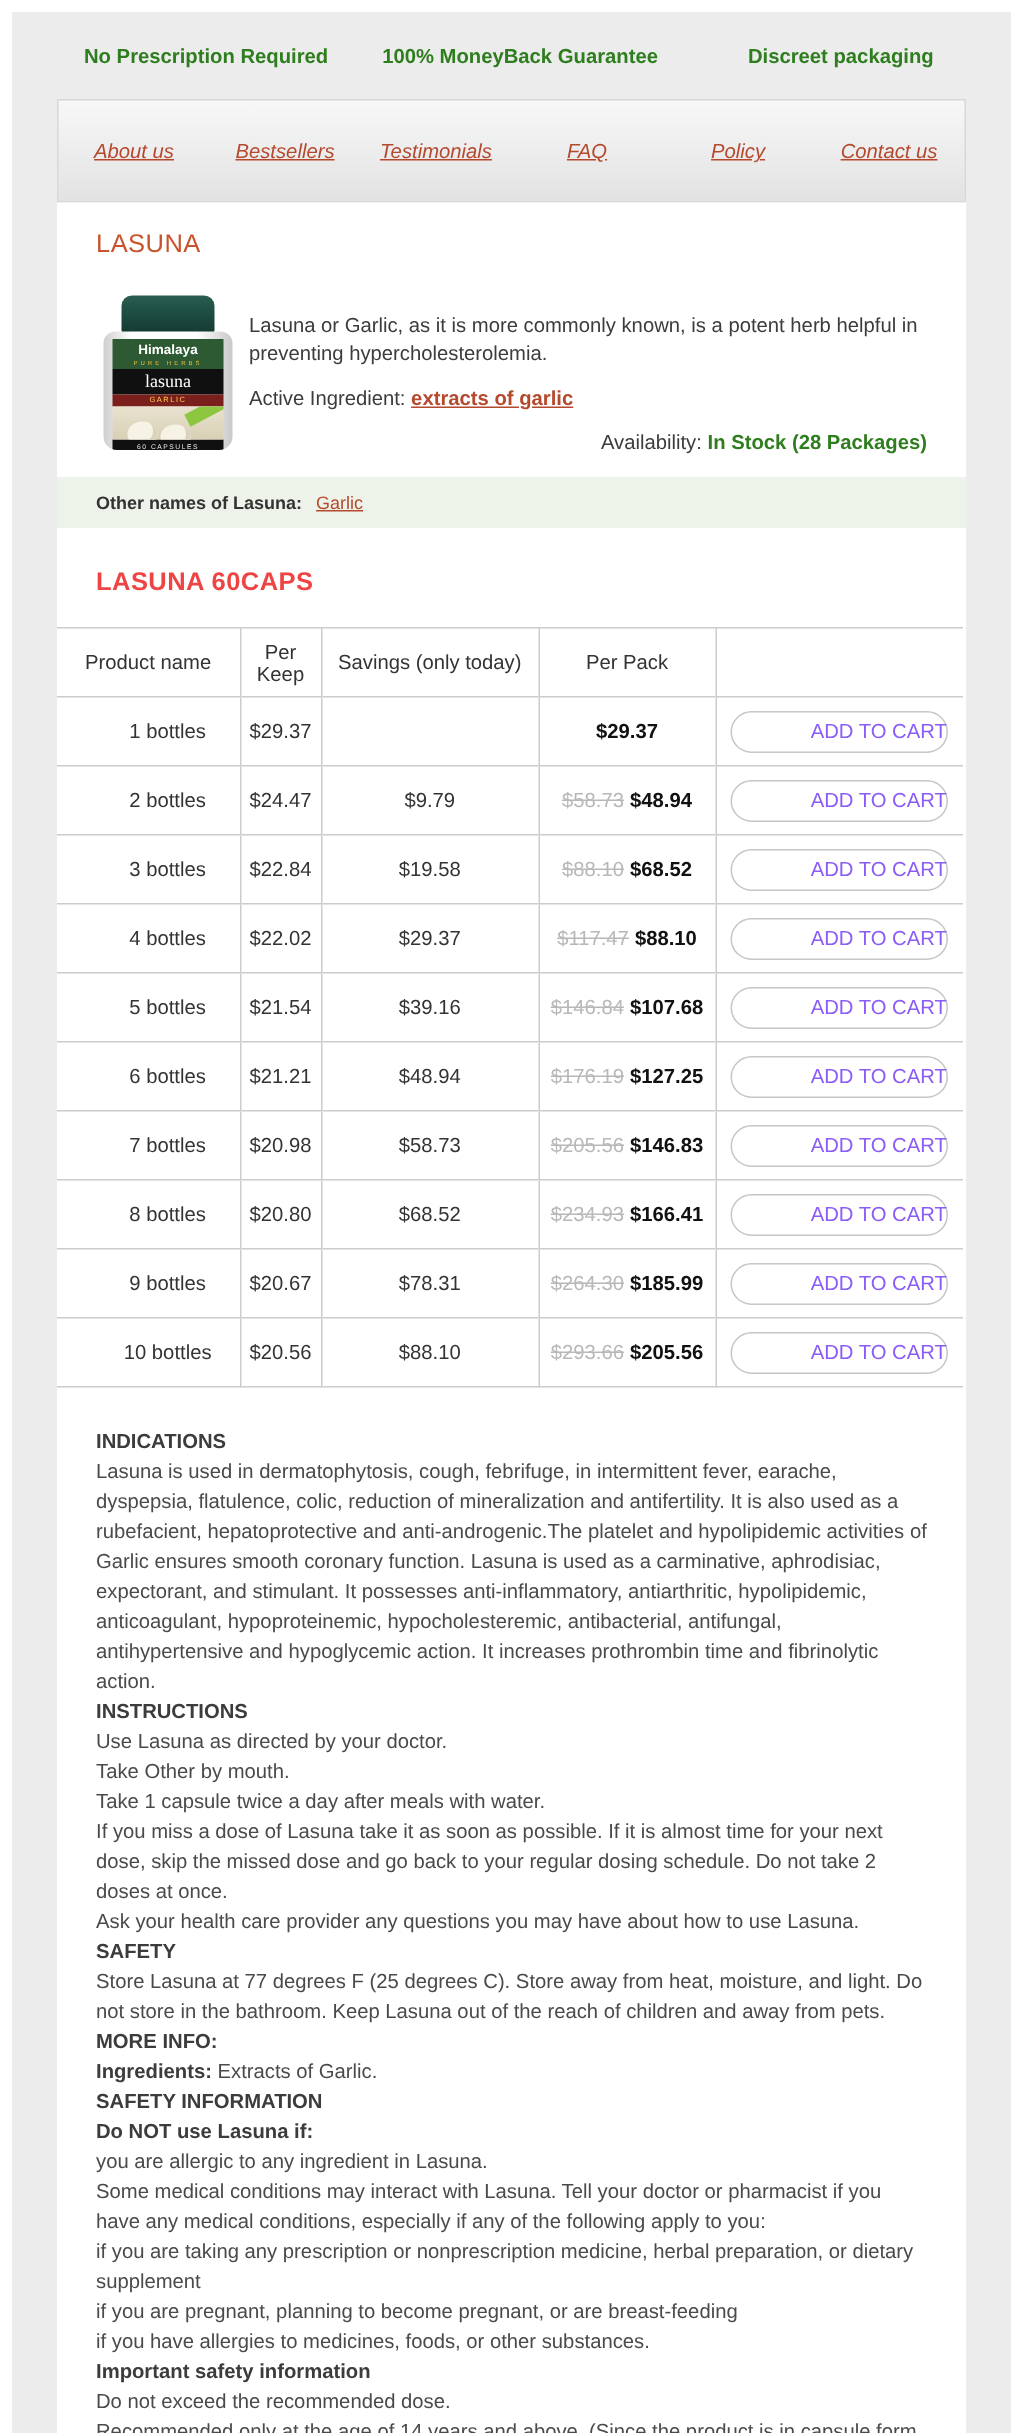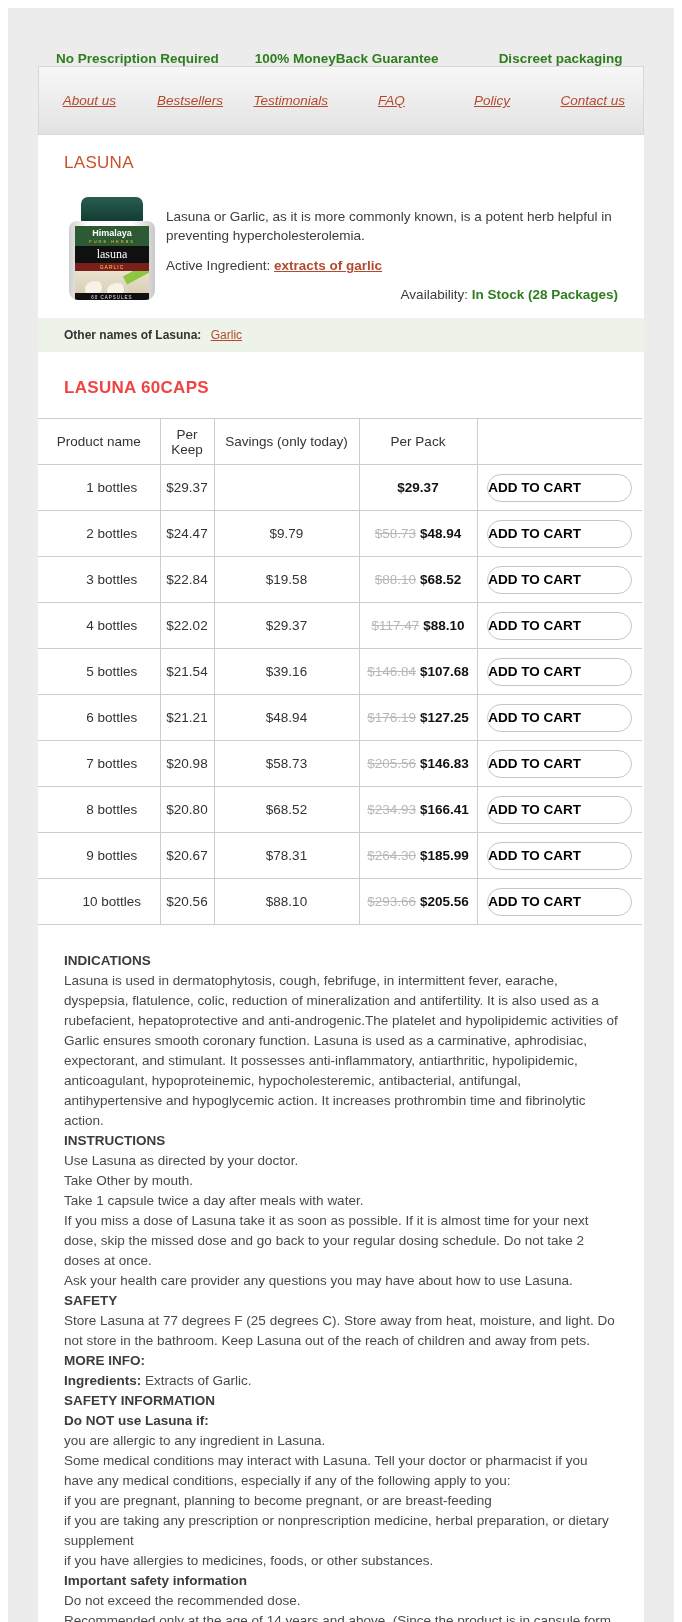--- a/index.html
+++ b/index.html
@@ -5,21 +5,21 @@
   * { margin:0; padding:0; box-sizing:border-box; }
   html,body { background:#ffffff; }
   body {
     width:682px; min-height:1622px; margin:0 auto;
     font-family:"Liberation Sans", sans-serif;
     -webkit-font-smoothing:antialiased;
   }
   .page-wrap { background:#ececec; margin:8px; min-height:1606px; padding-bottom:8px; }
 
   
-  .benefits { display:flex; align-items:flex-end; height:58px; padding:0 48px; gap:0; }
+  .benefits { display:flex; align-items:center; height:58px; padding:0 48px; gap:0; }
   .benefit { color:#2e7d1e; font-weight:bold; font-size:13.5px; white-space:nowrap; }
   .benefit:nth-child(1){ margin-right:36px; }
   .benefit:nth-child(2){ margin-right:60px; }
 
   
   .navbar {
     margin:0 30px; height:69px;
     background:linear-gradient(180deg,#f7f7f7 0%,#ededed 50%,#e2e2e2 100%);
     border:1px solid #d8d8d8;
     display:flex; align-items:center;font-style:italic;
@@ -89,21 +89,21 @@
     font-size:13.5px; color:#333; height:46px; vertical-align:middle; text-align:center;
   }
   table.prices tr:last-child td { border-bottom:1px solid #ccc; }
   table.prices th:not(:last-child), table.prices td:not(:last-child){ border-right:1px solid #ccc; }
   td.name { text-align:left; padding-left:26px; font-weight:bold; color:#222; }
   td.pack b { color:#111; }
   .old-price { color:#b8b8b8; text-decoration:line-through; margin-right:4px; }
   .cart-btn {
     display:inline-block; width:145px; height:28px; line-height:26px;
     border:1px solid #c6c6c6; border-radius:14px; background:#fff;
-    color:#000000; font-size:13.5px; text-align:left; cursor:pointer;font-weight:bold;
+    color:#8b5cf6; font-size:13.5px; text-align:right; cursor:pointer;
   }
 
   
   .details { margin-top:26px; font-size:13.5px; line-height:20px; color:#4a4a4a; }
   .details .d-head { font-weight:bold; color:#3c3c3c; }
   .details p { margin:0; }
 </style>
 </head>
 <body>
 
@@ -269,22 +269,22 @@
         <p>If you miss a dose of Lasuna take it as soon as possible. If it is almost time for your next dose, skip the missed dose and go back to your regular dosing schedule. Do not take 2 doses at once.</p>
         <p>Ask your health care provider any questions you may have about how to use Lasuna.</p>
         <p class="d-head">SAFETY</p>
         <p>Store Lasuna at 77 degrees F (25 degrees C). Store away from heat, moisture, and light. Do not store in the bathroom. Keep Lasuna out of the reach of children and away from pets.</p>
         <p class="d-head">MORE INFO:</p>
         <p><span class="d-head">Ingredients:</span> Extracts of Garlic.</p>
         <p class="d-head">SAFETY INFORMATION</p>
         <p class="d-head">Do NOT use Lasuna if:</p>
         <p>you are allergic to any ingredient in Lasuna.</p>
         <p>Some medical conditions may interact with Lasuna. Tell your doctor or pharmacist if you have any medical conditions, especially if any of the following apply to you:</p>
+        <p>if you are taking any prescription or nonprescription medicine, herbal preparation, or dietary supplement</p>
         <p>if you are pregnant, planning to become pregnant, or are breast-feeding</p>
-        <p>if you are taking any prescription or nonprescription medicine, herbal preparation, or dietary supplement</p>
         <p>if you have allergies to medicines, foods, or other substances.</p>
         <p class="d-head">Important safety information</p>
         <p>Do not exceed the recommended dose.</p>
         <p>Recommended only at the age of 14 years and above. (Since the product is in capsule form, some children below 14 years may have difficulty to swallow.)</p>
       </div>
 
   </div>
 </div>
 
 </body></html>

